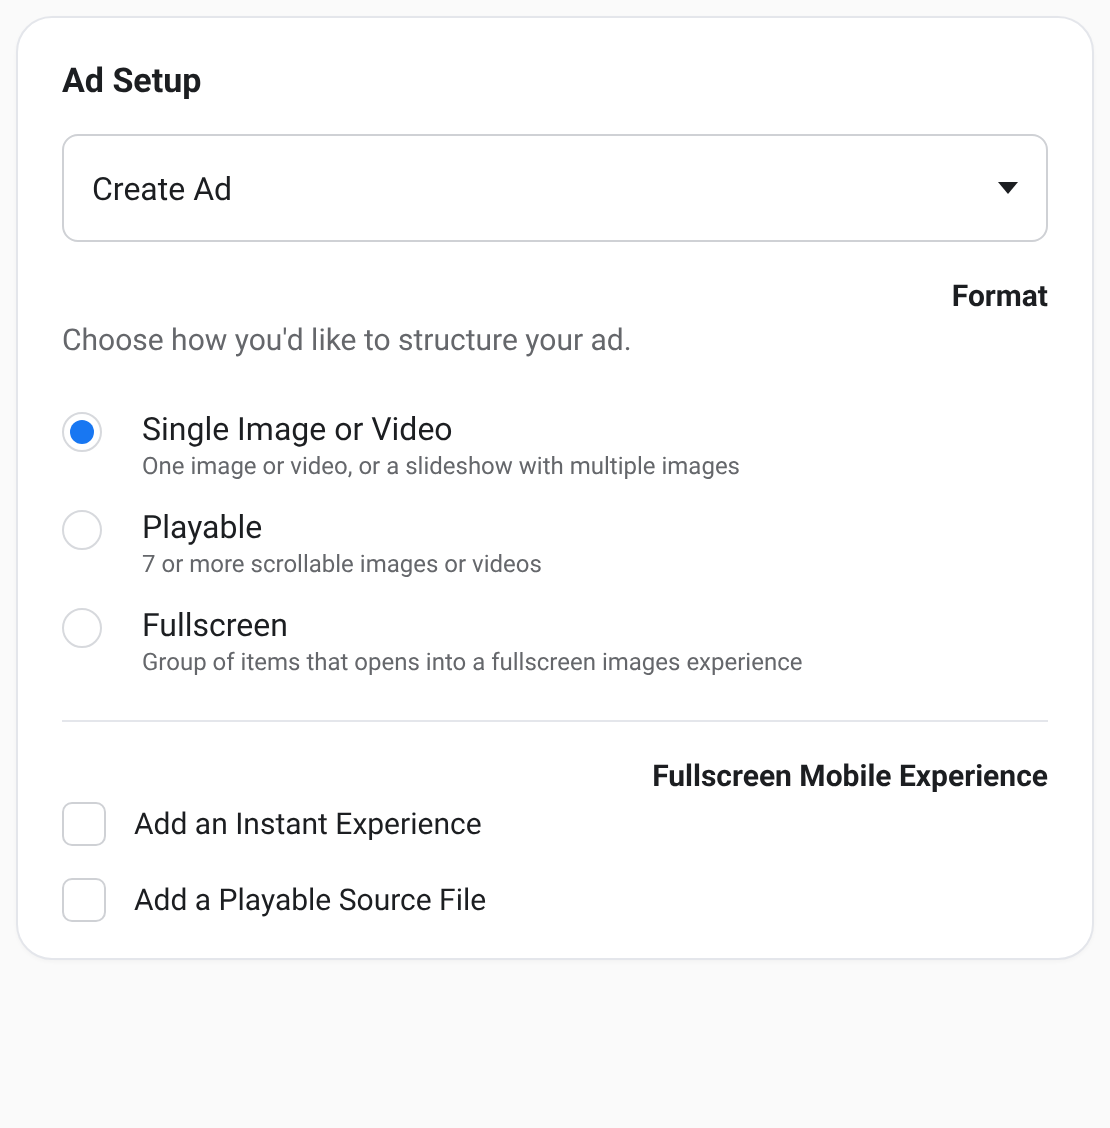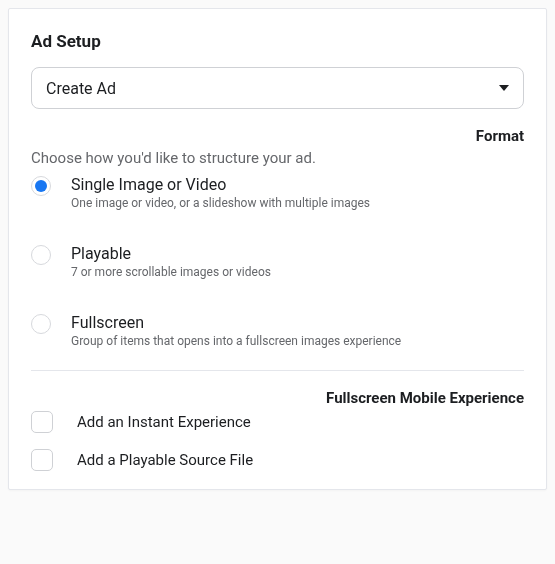--- a/index.html
+++ b/index.html
@@ -10,34 +10,34 @@
     body {
       font-family: -apple-system, BlinkMacSystemFont, "Segoe UI", Roboto, Helvetica, Arial, sans-serif;
       background: #fafafa;
       width: 555px;
       height: 564px;
       padding: 8px;
     }
     .card {
       background: #ffffff;
       border: 1px solid #e4e6eb;
-      border-radius: 2px;
+      border-radius: 18px;
       padding: 22px 22px 18px 22px;
       box-shadow: 0 1px 2px rgba(0,0,0,0.03);
     }
     .card-title {
       font-size: 17px;
       font-weight: 700;
       color: #1c1e21;
       margin-bottom: 16px;
     }
     .select-wrap {
       border: 1px solid #cfd1d5;
       border-radius: 8px;
-      height: 42px;
+      height: 54px;
       display: flex;
       align-items: center;
       padding: 0 14px;
       justify-content: space-between;
       cursor: pointer;
       margin-bottom: 18px;
     }
     .select-text {
       font-size: 16px;
       color: #1c1e21;
@@ -52,26 +52,26 @@
     .section-label {
       font-size: 15px;
       font-weight: 700;
       color: #1c1e21;
       margin-bottom: 4px;
       text-align: right;
     }
     .section-help {
       font-size: 15px;
       color: #65676b;
-      margin-bottom: 8px;
+      margin-bottom: 26px;
     }
     .radio-group {
       display: flex;
       flex-direction: column;
-      gap: 34px;
+      gap: 14px;
       margin-bottom: 22px;
     }
     .radio-row {
       display: flex;
       align-items: flex-start;
       gap: 20px;
       cursor: pointer;
     }
     .radio {
       width: 20px;
@@ -111,21 +111,21 @@
       margin: 0 0 18px 0;
     }
     .check-group {
       display: flex;
       flex-direction: column;
       gap: 16px;
     }
     .check-row {
       display: flex;
       align-items: center;
-      gap: 24px;
+      gap: 14px;
       cursor: pointer;
     }
     .checkbox {
       width: 22px;
       height: 22px;
       border-radius: 5px;
       border: 1px solid #cfd1d5;
       background: #fff;
       flex-shrink: 0;
     }

